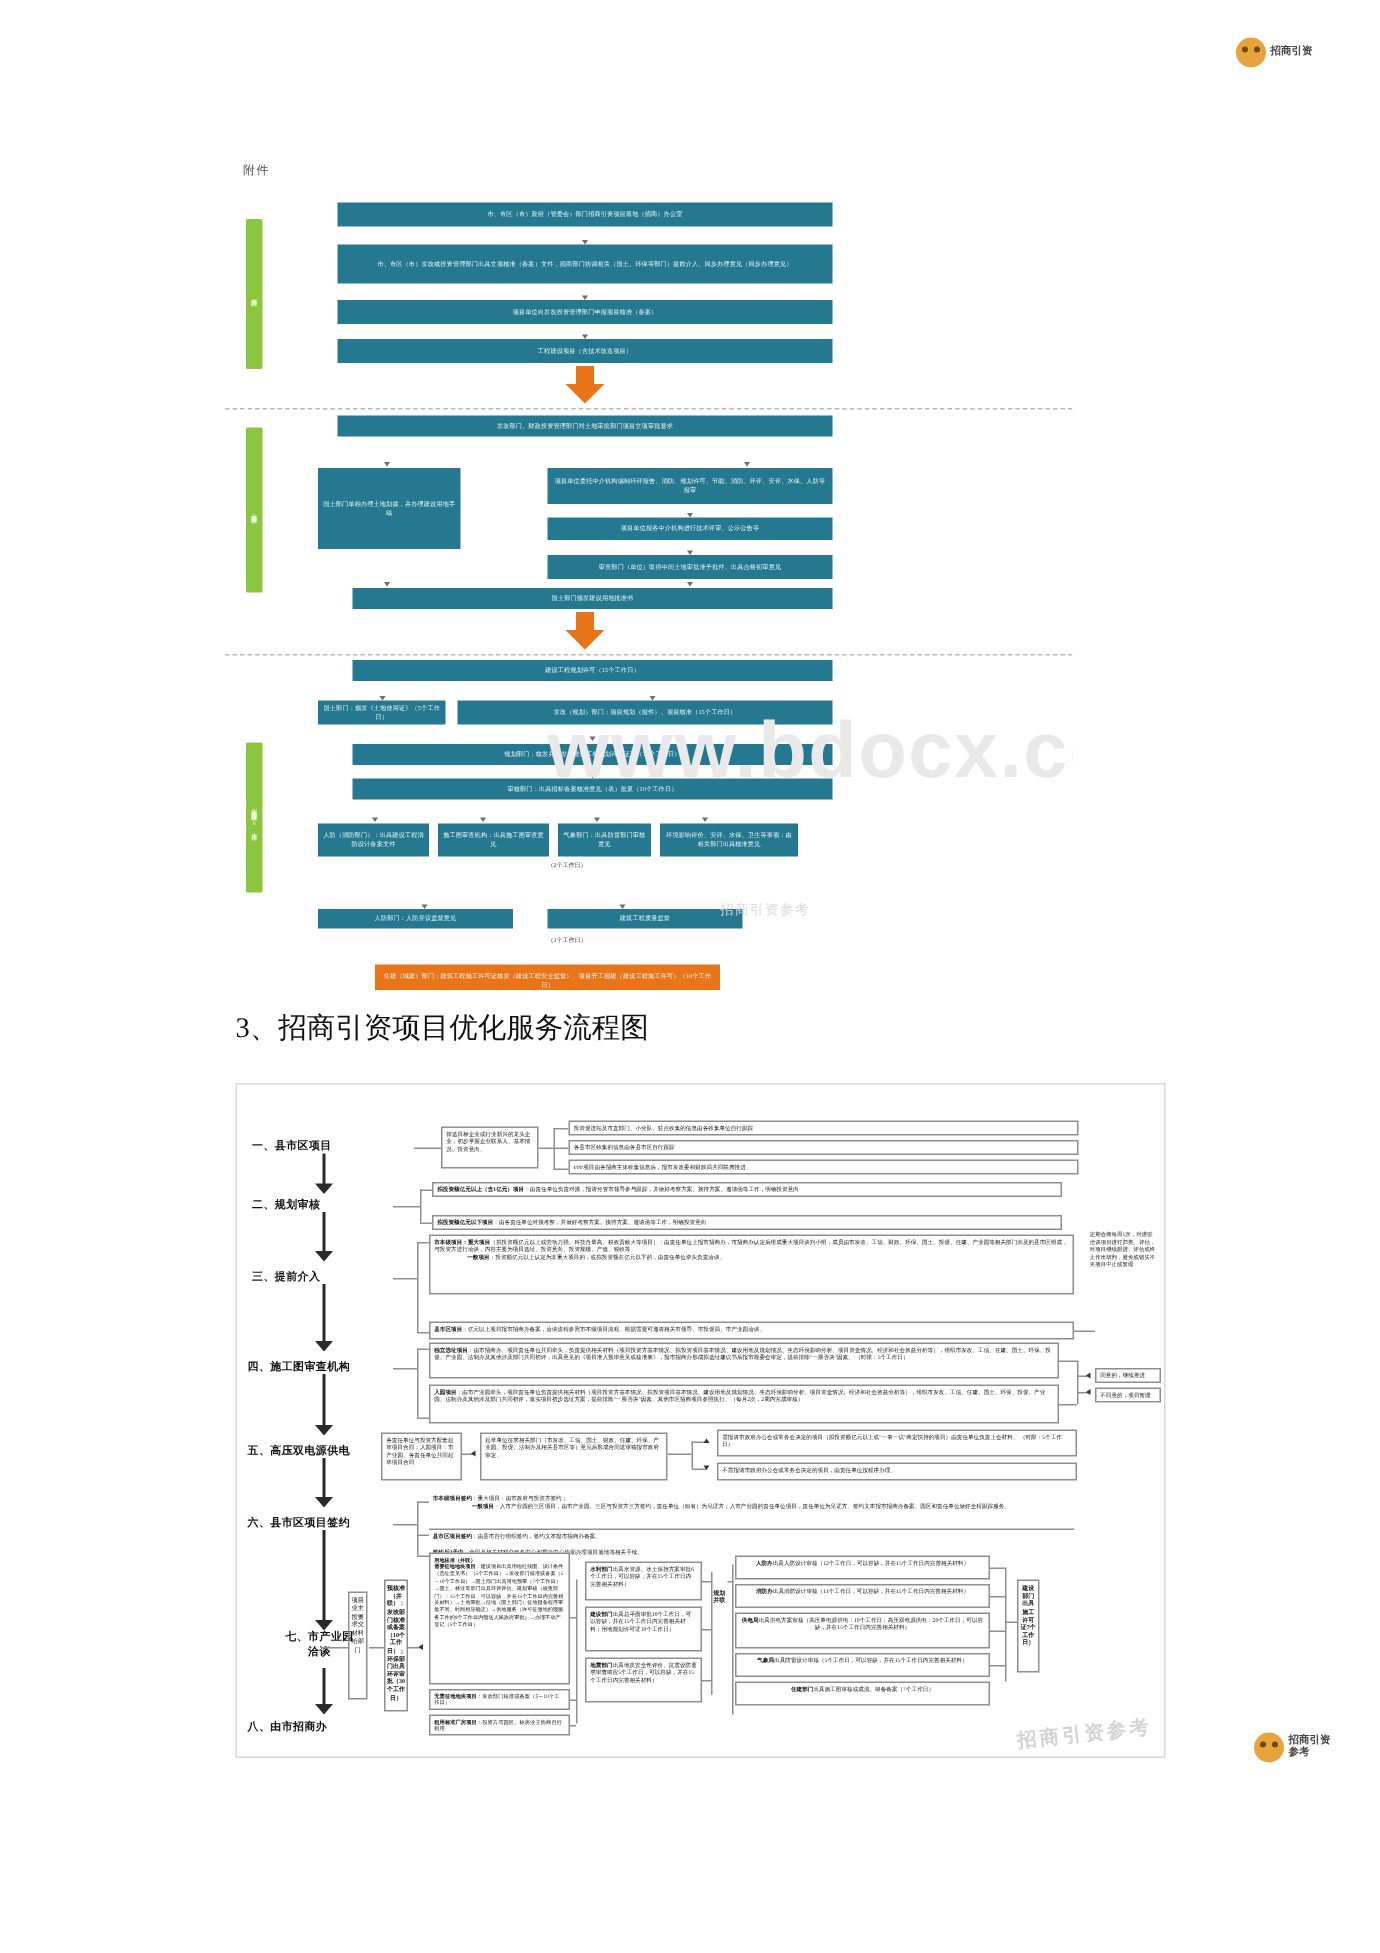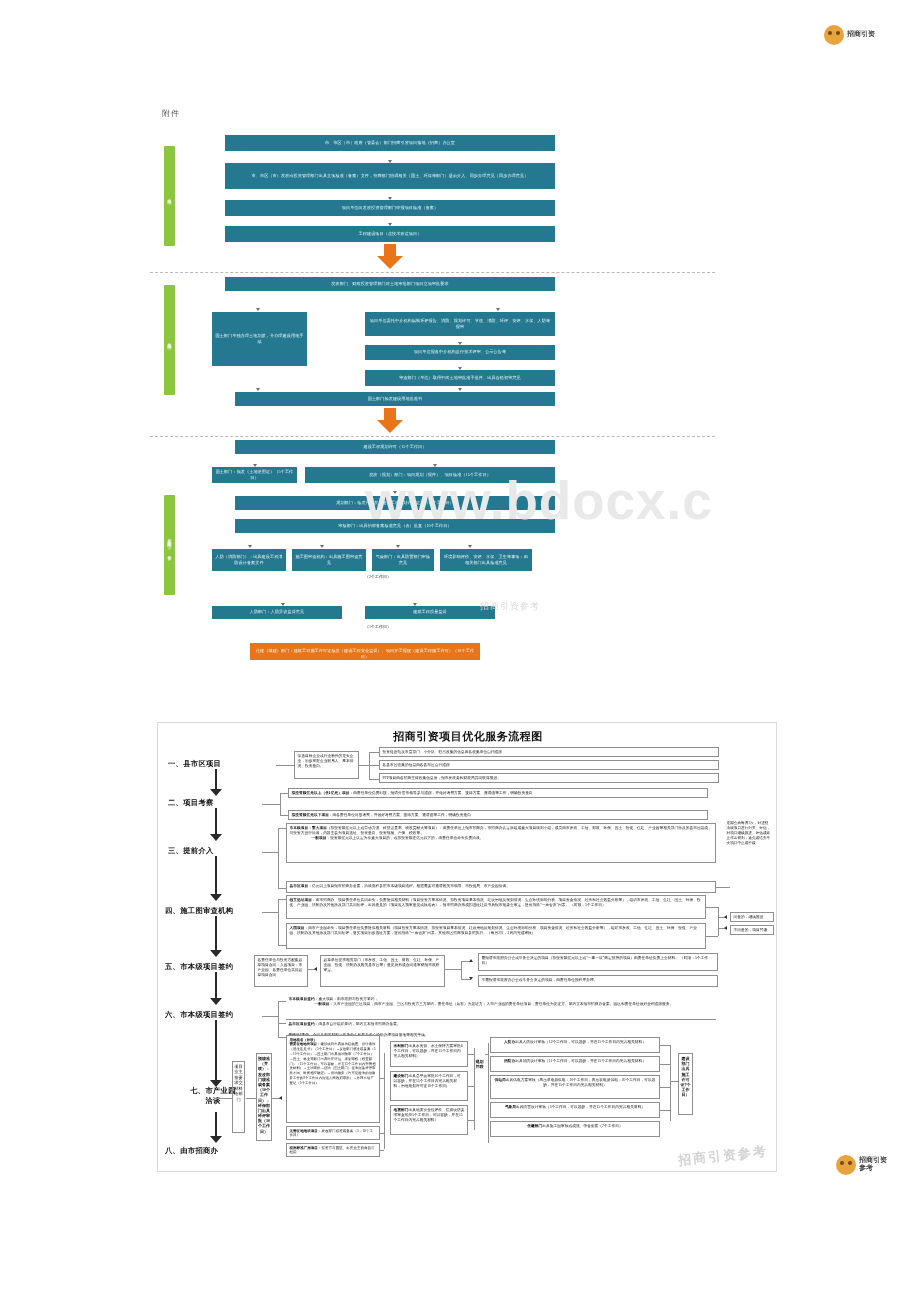--- a/index.html
+++ b/index.html
@@ -318,46 +318,46 @@
     <div class="c1vline" style="left:100px; top:519px; height:22px;"></div>
     <div class="c1vline" style="left:280px; top:519px; height:22px;"></div>
     <div class="c1hline" style="left:100px; top:540px; width:180px;"></div>
 
     <div class="c1box orange" style="left:100px; top:543px; width:230px; height:22px;">住建（城建）部门：建筑工程施工许可证核发（建设工程安全监督）、项目开工报建（建设工程施工许可）（10个工作日）</div>
 
     <div class="wm1">www.bdocx.com</div>
     <div class="wm1b">招商引资参考</div>
   </div>
 
+  <div class="section-heading">3、招商引资项目优化服务流程图</div>
 
   <div class="chart2">
 
-    <div class="c2-title">招商引资项目优化服务流程图</div>
 
     <div class="stage" style="left:10px; top:36px;">一、县市区项目</div>
     <div class="spine" style="top:46px; height:22px;"></div>
     <div class="spine-head" style="top:66px;"></div>
 
-    <div class="stage" style="left:10px; top:75px;">二、项目考察</div>
+    <div class="stage" style="left:10px; top:75px;">二、规划审核</div>
     <div class="spine" style="top:85px; height:28px;"></div>
     <div class="spine-head" style="top:111px;"></div>
 
     <div class="stage" style="left:10px; top:123px;">三、提前介入</div>
     <div class="spine" style="top:133px; height:40px;"></div>
     <div class="spine-head" style="top:171px;"></div>
 
     <div class="stage" style="left:7px; top:183px;">四、施工图审查机构</div>
     <div class="spine" style="top:193px; height:36px;"></div>
     <div class="spine-head" style="top:227px;"></div>
 
-    <div class="stage" style="left:7px; top:239px;">五、市本级项目签约</div>
+    <div class="stage" style="left:7px; top:239px;">五、高压双电源供电</div>
     <div class="spine" style="top:249px; height:28px;"></div>
     <div class="spine-head" style="top:275px;"></div>
 
-    <div class="stage" style="left:7px; top:287px;">六、市本级项目签约</div>
+    <div class="stage" style="left:7px; top:287px;">六、县市区项目签约</div>
     <div class="spine" style="top:297px; height:62px;"></div>
     <div class="spine-head" style="top:357px;"></div>
 
     <div class="stage two-line" style="left:30px; top:363px;">七、市产业园洽谈</div>
     <div class="spine" style="top:389px; height:26px;"></div>
     <div class="spine-head" style="top:413px;"></div>
 
     <div class="stage" style="left:7px; top:423px;">八、由市招商办</div>
 
     <div class="conn h" style="left:118px; top:42px; width:18px;"></div>

